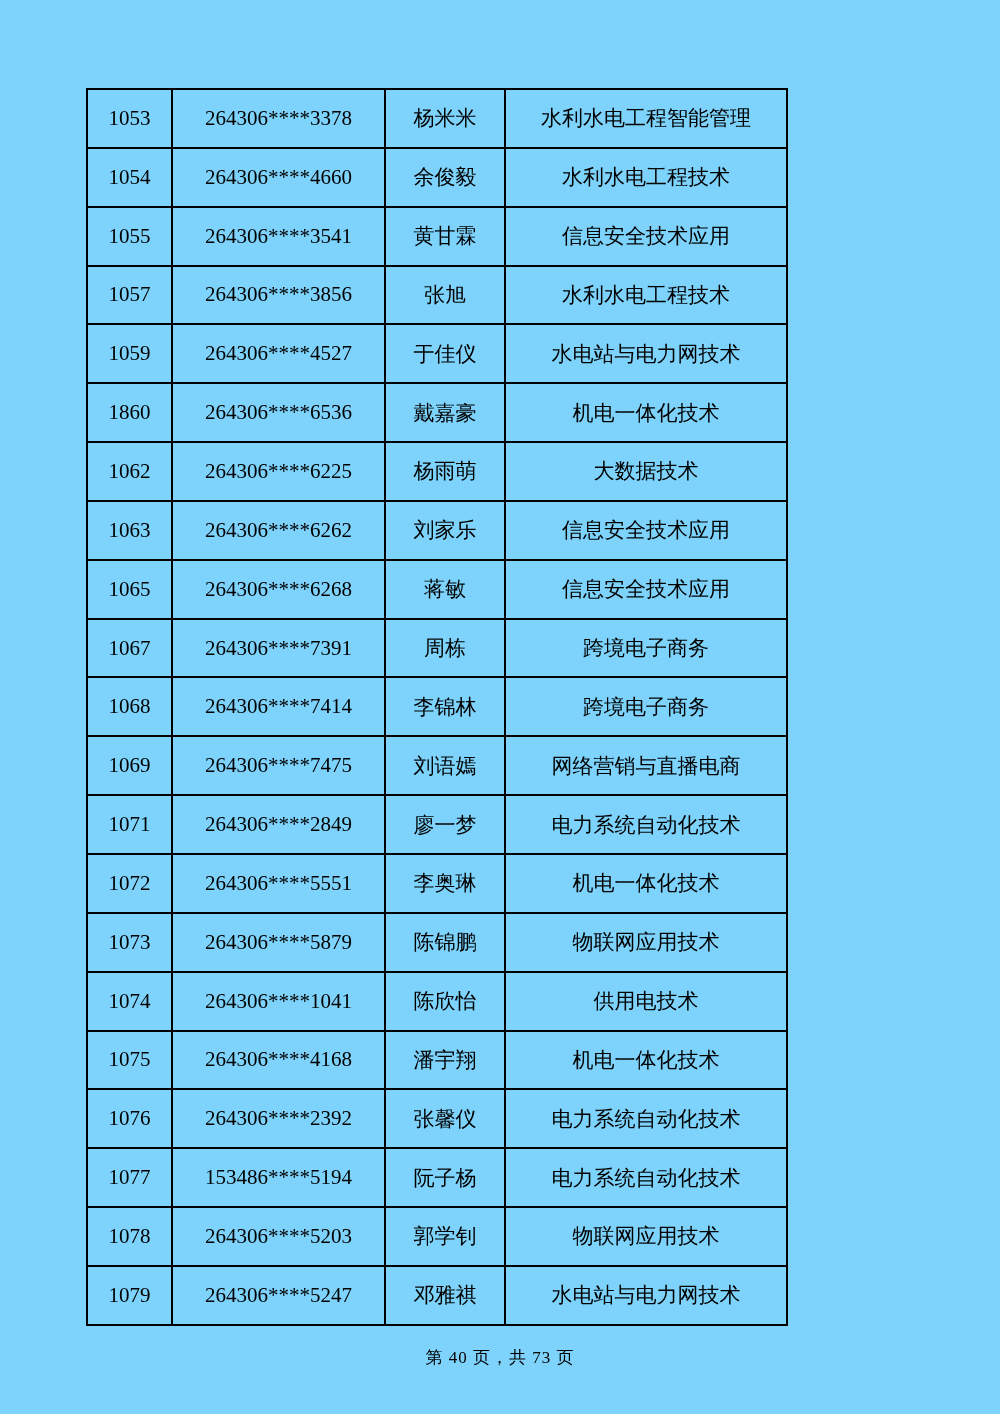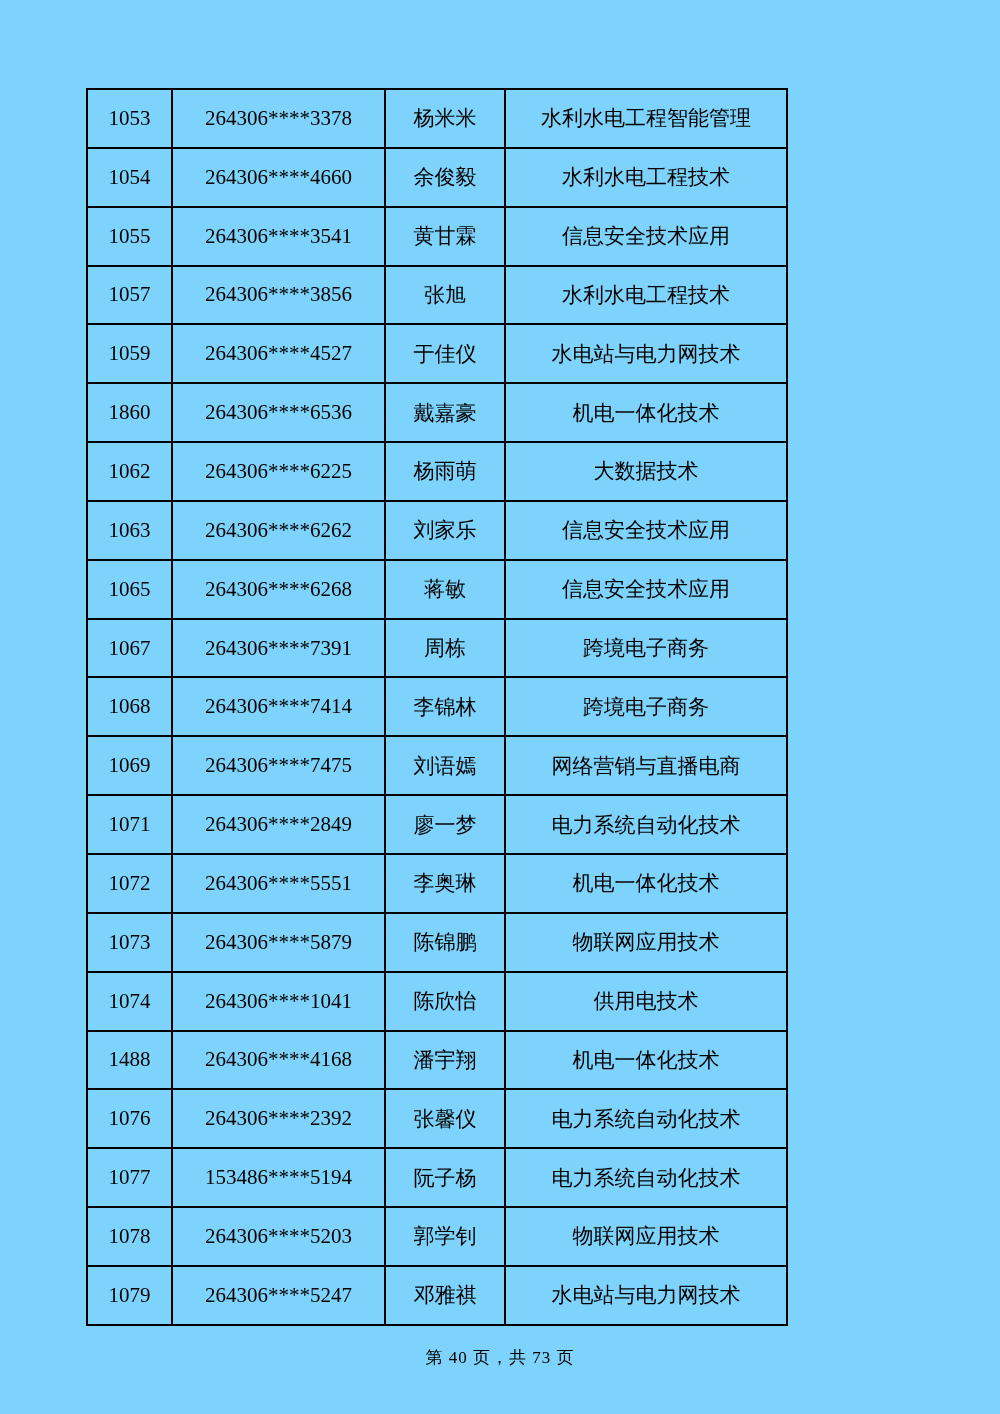--- a/index.html
+++ b/index.html
@@ -173,21 +173,21 @@
     </tr>
 
     <tr>
       <td class="cell-seq">1074</td>
       <td class="cell-id">264306****1041</td>
       <td class="cell-name">陈欣怡</td>
       <td class="cell-major">供用电技术</td>
     </tr>
 
     <tr>
-      <td class="cell-seq">1488</td>
+      <td class="cell-seq">1075</td>
       <td class="cell-id">264306****4168</td>
       <td class="cell-name">潘宇翔</td>
       <td class="cell-major">机电一体化技术</td>
     </tr>
 
     <tr>
       <td class="cell-seq">1076</td>
       <td class="cell-id">264306****2392</td>
       <td class="cell-name">张馨仪</td>
       <td class="cell-major">电力系统自动化技术</td>

